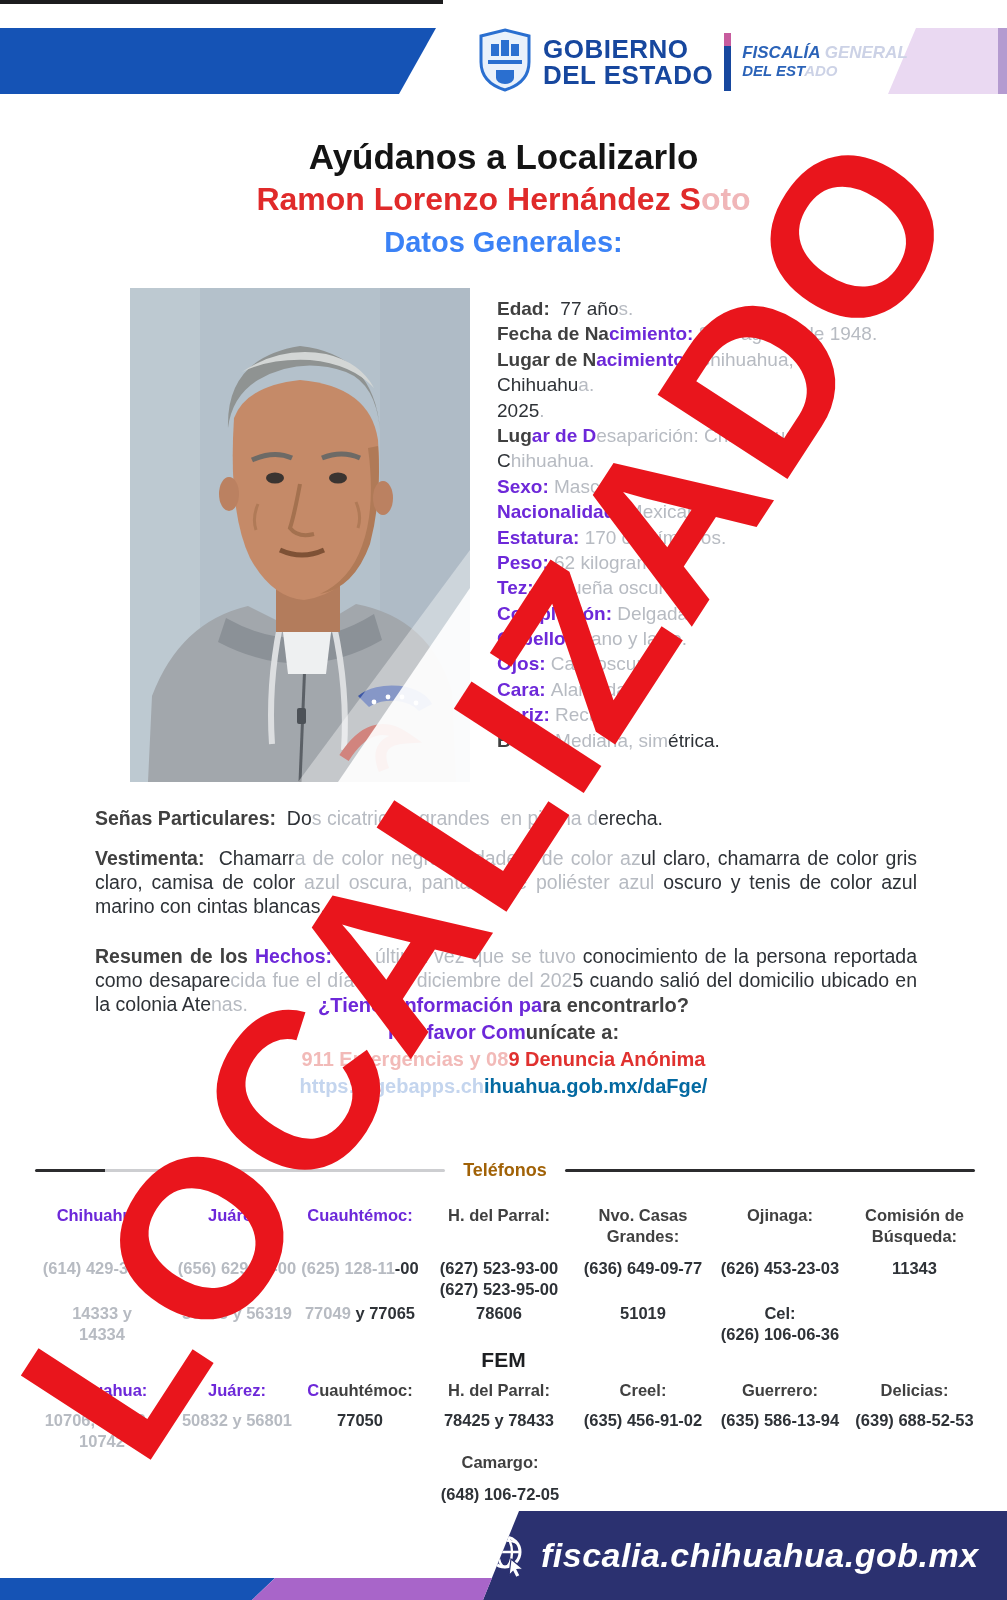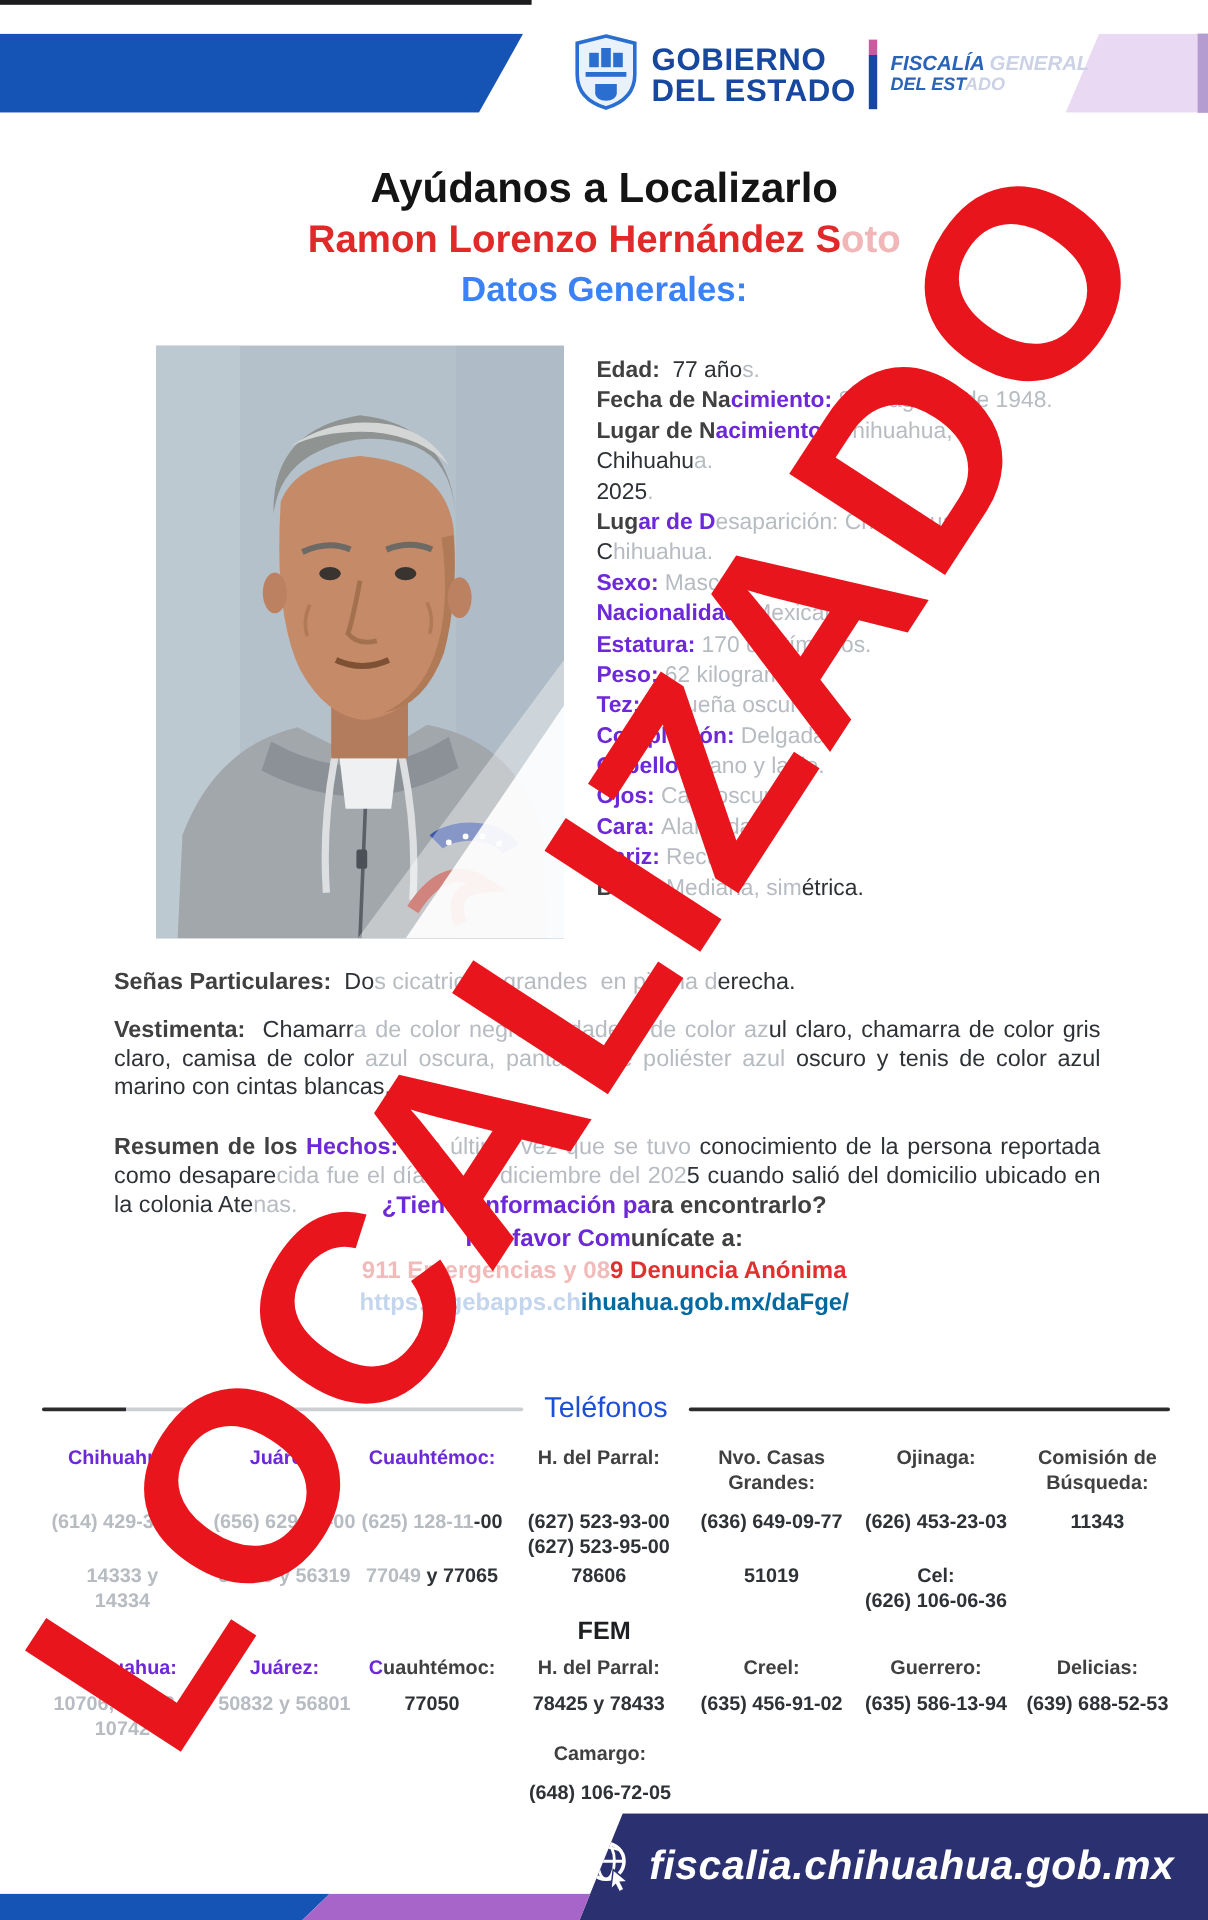--- a/index.html
+++ b/index.html
@@ -44,21 +44,21 @@
   .datos .tl{height:25.4px;white-space:nowrap;}
   
   .para{left:95px;width:822px;font-size:19.5px;line-height:24px;margin:0;}
   .p-senas{top:806px;}
   .p-vest{top:846px;text-align:justify;}
   .p-res{top:944px;text-align:justify;}
   
   .cta{left:0;top:992px;width:100%;text-align:center;font-size:20px;line-height:27px;}
   
   .tel-title{left:35px;top:1160px;width:940px;display:flex;align-items:center;gap:18px;}
-  .tel-title .t{font-size:24px;font-weight:400;color:#1d4ed8;}
+  .tel-title .t{font-size:18px;font-weight:700;color:#a16207;}
   .tel-title .ln{height:3px;flex:1;border-radius:2px;}
   .tel-title .ln-l{background:linear-gradient(to right,#2c2c2e 0 70px,#cdced1 70px);}
   .tel-title .ln-r{background:#2c2c2e;}
   .pgrid{left:31px;width:945px;display:grid;grid-template-columns:142px 128px 118px 160px 128px 146px 123px;}
   .pgrid .cell{text-align:center;font-size:16.5px;line-height:21px;}
   .pgrid .seg{font-weight:700;}
   .g-telh{top:1205px;} .g-tel1{top:1258px;} .g-tel2{top:1303px;}
   .fem-title{left:0;top:1348px;width:100%;text-align:center;font-size:21px;font-weight:800;color:#1d1f22;}
   .g-femh{top:1380px;} .g-fem1{top:1410px;}
   .camargo{left:330px;width:340px;text-align:center;font-size:16.5px;line-height:21px;}

